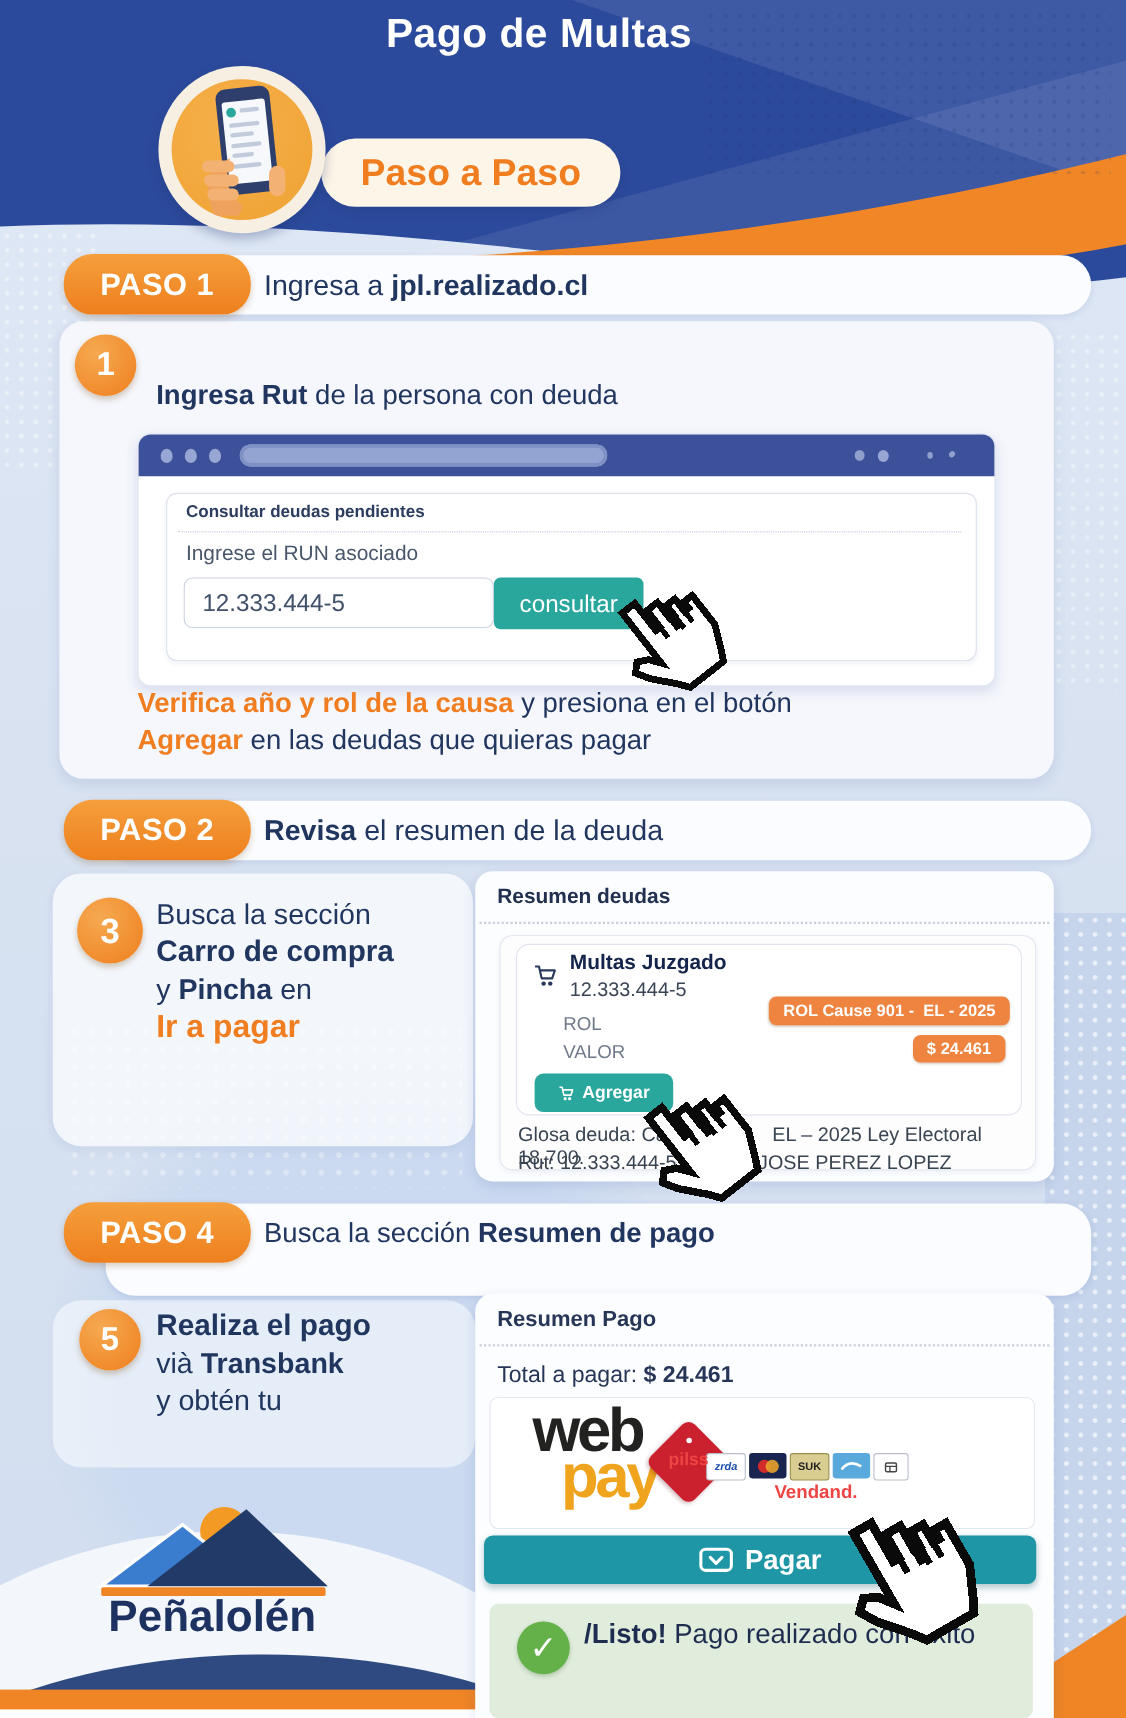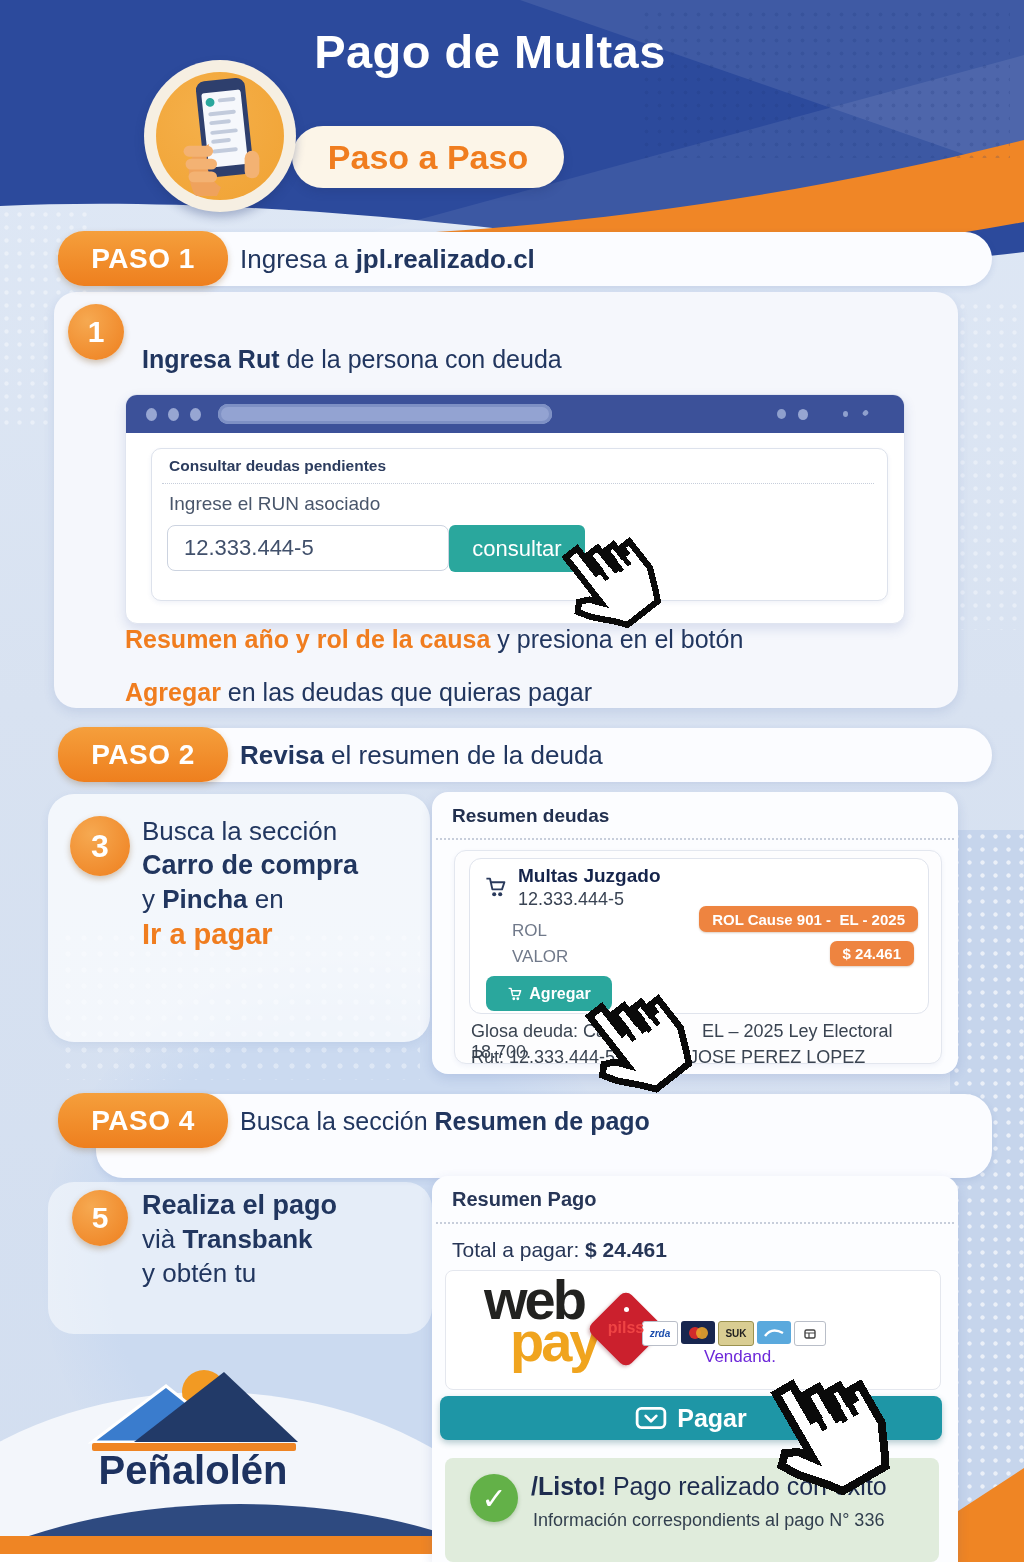--- a/index.html
+++ b/index.html
@@ -45,21 +45,21 @@
   <div class="abs dots-white" style="left:930px;top:300px;width:94px;height:330px;opacity:.55;"></div>
 
   <svg class="abs" width="1024" height="300" style="left:0;top:0;">
     <path d="M0,0 H1024 V252 C880,270 740,262 590,240 C380,212 170,198 0,206 Z" fill="#2c4a9c"></path>
     <path d="M520,0 L1024,0 L1024,175 Z" fill="rgba(255,255,255,0.09)"></path>
     <path d="M300,252 L1024,55 L1024,160 L380,262 Z" fill="rgba(255,255,255,0.08)"></path>
     <path d="M300,238 C560,232 800,196 1024,140 L1024,222 C800,264 560,272 330,262 Z" fill="#f08626"></path>
   </svg>
   <div class="abs dots-blue" style="left:640px;top:8px;width:370px;height:150px;opacity:.55;"></div>
 
-  <div class="abs t" style="left:210px;top:24px;width:560px;text-align:center;color:#fff;font-size:47px;font-weight:800;letter-spacing:.5px;"><span>Pago de Multas</span></div>
+  <div class="abs t" style="left:210px;top:10px;width:560px;text-align:center;color:#fff;font-size:37px;font-weight:800;letter-spacing:.5px;"><span>Pago de Multas</span></div>
 
   <div class="abs" style="left:292px;top:126px;width:272px;height:62px;border-radius:32px;background:#fcf5e8;box-shadow:0 4px 8px rgba(30,50,110,.25);z-index:6;"></div>
   <div class="abs t" style="left:292px;top:126px;width:272px;height:62px;line-height:62px;text-align:center;font-size:34px;font-weight:800;color:#f07d1f;z-index:7;"><span>Paso a Paso</span></div>
 
   <div class="abs" style="left:144px;top:60px;width:152px;height:152px;border-radius:50%;background:#f6efe2;box-shadow:0 5px 10px rgba(30,50,110,.3);z-index:7;"></div>
   <div class="abs" style="left:156px;top:72px;width:128px;height:128px;border-radius:50%;background:radial-gradient(circle at 40% 35%,#f5b04a,#f0a233);overflow:hidden;z-index:8;">
     <svg viewBox="0 0 130 130" width="128" height="128" style="display:block;">
       <g transform="rotate(-6 65 60)">
         <rect x="45" y="8" width="50" height="98" rx="9" fill="#2e3f6d"></rect>
         <rect x="50" y="20" width="40" height="76" rx="3" fill="#f6f8fc"></rect>
@@ -119,23 +119,23 @@
     </div>
 
     <div class="abs cursor" style="left:505px;top:238px;width:96px;height:106px;transform:rotate(-38deg);">
       <svg viewBox="0 0 40 44" width="96" height="106" shape-rendering="crispEdges">
         <path d="M13 3 L19 3 L19 16 L21 16 L21 8 L26 8 L26 16 L28 16 L28 11 L32 11 L32 17 L34 17 L34 14 L38 14 L38 28 L34 37 L32 41 L16 41 L13 37 L6 29 L3 24 L6 21 L10 23 L13 27 Z" fill="#ffffff" stroke="#0a0a0a" stroke-width="2.6"></path>
         <path d="M21 16 L21 21 M26 16 L26 21 M28 17 L28 22 M32 17 L32 22" stroke="#0a0a0a" stroke-width="2" fill="none"></path>
       </svg>
     </div>
 
     <div class="abs t" style="left:71px;top:330px;font-size:25px;line-height:34px;">
-      <span class="xbold orange-t">Resumen año y rol de la causa</span><span class="navy"> y presiona en el botón</span>
-    </div>
-    <div class="abs t" style="left:71px;top:364px;font-size:25px;line-height:34px;margin-top:19px;">
+      <span class="xbold orange-t">Verifica año y rol de la causa</span><span class="navy"> y presiona en el botón</span>
+    </div>
+    <div class="abs t" style="left:71px;top:364px;font-size:25px;line-height:34px;">
       <span class="xbold orange-t">Agregar</span><span class="navy"> en las deudas que quieras pagar</span>
     </div>
   </div>
 
   <div class="abs paso-banner" style="left:96px;top:728px;width:896px;height:54px;"></div>
   <div class="abs paso-pill" style="left:58px;top:727px;z-index:6;">
       <span>PASO 2</span>
     </div>
   <div class="abs t navy" style="left:240px;top:728px;height:54px;line-height:54px;font-size:26px;z-index:6;">
     <span class="xbold">Revisa</span><span> el resumen de la deuda</span>
@@ -252,21 +252,21 @@
               <path d="M1 9 C6 2 12 2 19 6" stroke="#fff" stroke-width="2.4" fill="none"></path>
             </svg>
         </div>
         <div class="wp-badge" style="width:30px;background:#fff;border:1px solid #b9bec8;">
           <svg width="12" height="12" viewBox="0 0 12 12">
               <rect x="1" y="2" width="10" height="8" rx="1.5" fill="none" stroke="#444" stroke-width="1.4"></rect>
               <path d="M1 5 h10 M5 5 v5" stroke="#444" stroke-width="1.2"></path>
             </svg>
         </div>
       </div>
-      <div class="abs t" style="left:258px;top:76px;font-size:17px;font-weight:400;color:#6d28d9;"><span>Vendand.</span></div>
+      <div class="abs t" style="left:258px;top:76px;font-size:17px;font-weight:700;color:#ef4444;"><span>Vendand.</span></div>
     </div>
 
     <div class="abs t" style="left:8px;top:220px;width:502px;height:44px;border-radius:8px;background:#1e96a6;display:flex;align-items:center;justify-content:center;color:#fff;font-size:25px;font-weight:700;box-shadow:0 3px 6px rgba(20,90,100,.3);cursor:pointer;">
       <span class="cardicon" style="margin-right:10px;">
         <svg width="32" height="26" viewBox="0 0 30 24">
             <rect x="2" y="3" width="26" height="18" rx="4" fill="none" stroke="#fff" stroke-width="2.6"></rect>
             <path d="M10 10 l5 5 5 -5" fill="none" stroke="#fff" stroke-width="2.6" stroke-linecap="round" stroke-linejoin="round"></path>
           </svg>
       </span>
         <span>Pagar</span>
@@ -277,21 +277,20 @@
         <path d="M13 3 L19 3 L19 16 L21 16 L21 8 L26 8 L26 16 L28 16 L28 11 L32 11 L32 17 L34 17 L34 14 L38 14 L38 28 L34 37 L32 41 L16 41 L13 37 L6 29 L3 24 L6 21 L10 23 L13 27 Z" fill="#ffffff" stroke="#0a0a0a" stroke-width="2.6"></path>
         <path d="M21 16 L21 21 M26 16 L26 21 M28 17 L28 22 M32 17 L32 22" stroke="#0a0a0a" stroke-width="2" fill="none"></path>
       </svg>
     </div>
 
     <div class="abs" style="left:13px;top:282px;width:494px;height:104px;background:#e0ecdc;border-radius:8px;">
       <div class="abs" style="left:25px;top:16px;width:48px;height:48px;border-radius:50%;background:#63b148;display:flex;align-items:center;justify-content:center;color:#fff;font-size:30px;font-weight:800;box-shadow:0 2px 4px rgba(40,90,20,.25);">✓</div>
       <div class="abs t" style="left:86px;top:14px;font-size:25px;color:#1e2c4f;">
         <span class="xbold">/Listo!</span><span> Pago realizado con éxito</span>
       </div>
-      <div class="abs t" style="left:88px;top:52px;font-size:18px;color:#323f4e;"><span>Información correspondients al pago N° 336</span></div>
     </div>
   </div>
 
   <div class="abs" style="left:-160px;top:1392px;width:740px;height:560px;border-radius:50%;background:#f3f6fb;z-index:3;"></div>
   <div class="abs" style="left:-150px;top:1532px;width:800px;height:400px;border-radius:50%;background:#ef8524;z-index:3;"></div>
   <div class="abs" style="left:-140px;top:1504px;width:760px;height:380px;border-radius:50%;background:#2e4a80;z-index:3;"></div>
   <div class="abs" style="left:0;top:1536px;width:440px;height:20px;background:#ef8524;z-index:3;"></div>
   <div class="abs" style="left:0;top:1554px;width:440px;height:8px;background:#ffffff;z-index:4;"></div>
 
   <svg class="abs" width="214" height="92" viewBox="0 0 214 92" style="left:86px;top:1360px;z-index:4;">

